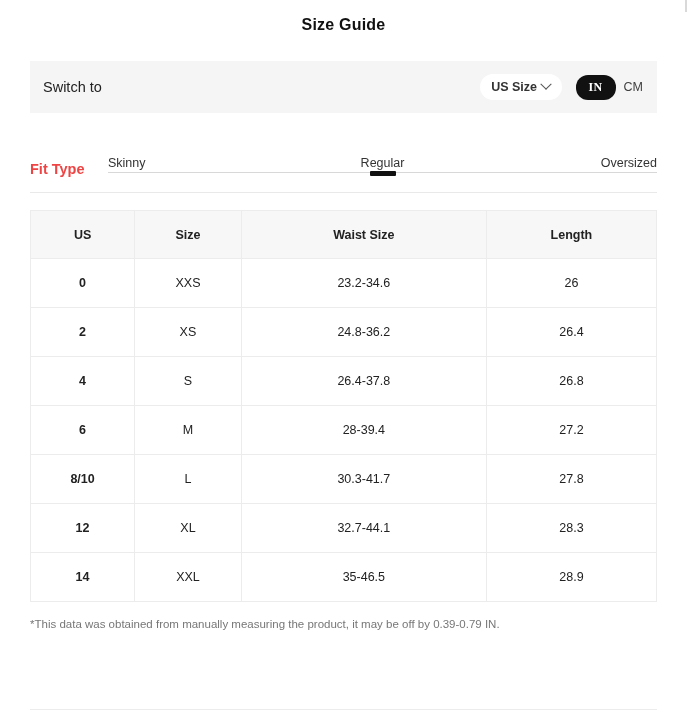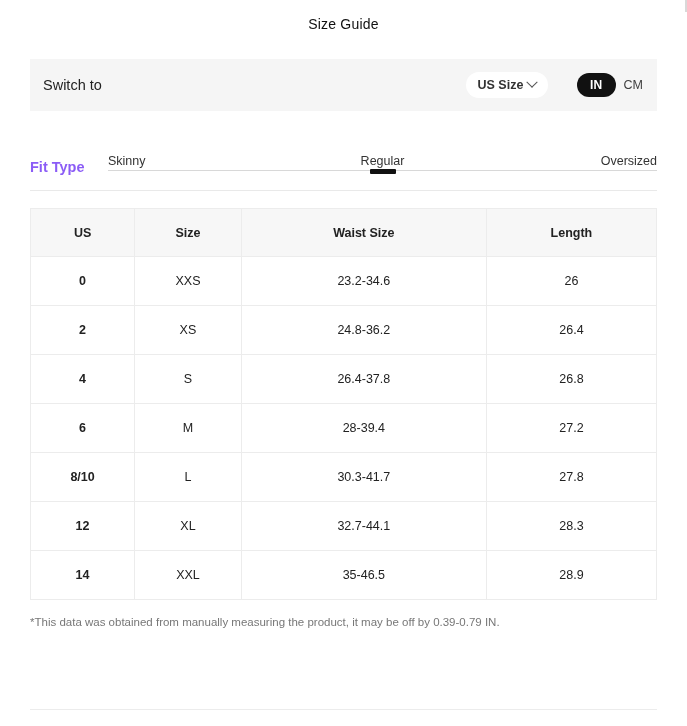--- a/index.html
+++ b/index.html
@@ -12,34 +12,33 @@
   }
   .page {
     width: 687px;
     height: 726px;
     position: relative;
     background: #ffffff;
     overflow: hidden;
   }
   .title {
     text-align: center;
-    font-size: 14px;
-    font-weight: normal;
+    font-size: 16px;
+    font-weight: bold;
     color: #111111;
     padding-top: 16px;
     letter-spacing: 0.2px;
   }
   .switch-bar {
     margin: 27px 30px 0 30px;
     height: 52px;
     background: #f5f5f5;
     display: flex;
     align-items: center;
     padding: 0 14px 0 13px;
-    gap: 15px;
   }
   .switch-label {
     font-size: 14.5px;
     color: #222222;
     flex: 1;
   }
   .size-select {
     background: #ffffff;
     border-radius: 13px;
     height: 26px;
@@ -68,36 +67,37 @@
     gap: 8px;
   }
   .unit-pill {
     background: #111111;
     color: #ffffff;
     font-size: 12px;
     font-weight: bold;
     border-radius: 12px;
     padding: 5px 13px;
     letter-spacing: 0.3px;
+    font-family: Liberation Serif, serif;
   }
   .unit-alt {
     font-size: 12.5px;
     color: #404040;
   }
   .fit-row {
     margin: 22px 30px 0 30px;
     display: flex;
     align-items: flex-end;
     position: relative;
     height: 48px;
   }
   .fit-label {
     font-size: 14.5px;
     font-weight: bold;
-    color: #8b5cf6;
+    color: #ef4444;
     width: 78px;
     padding-bottom: 6px;
   }
   .fit-track {
     flex: 1;
     position: relative;
     height: 44px;
   }
   .fit-names {
     position: absolute;

